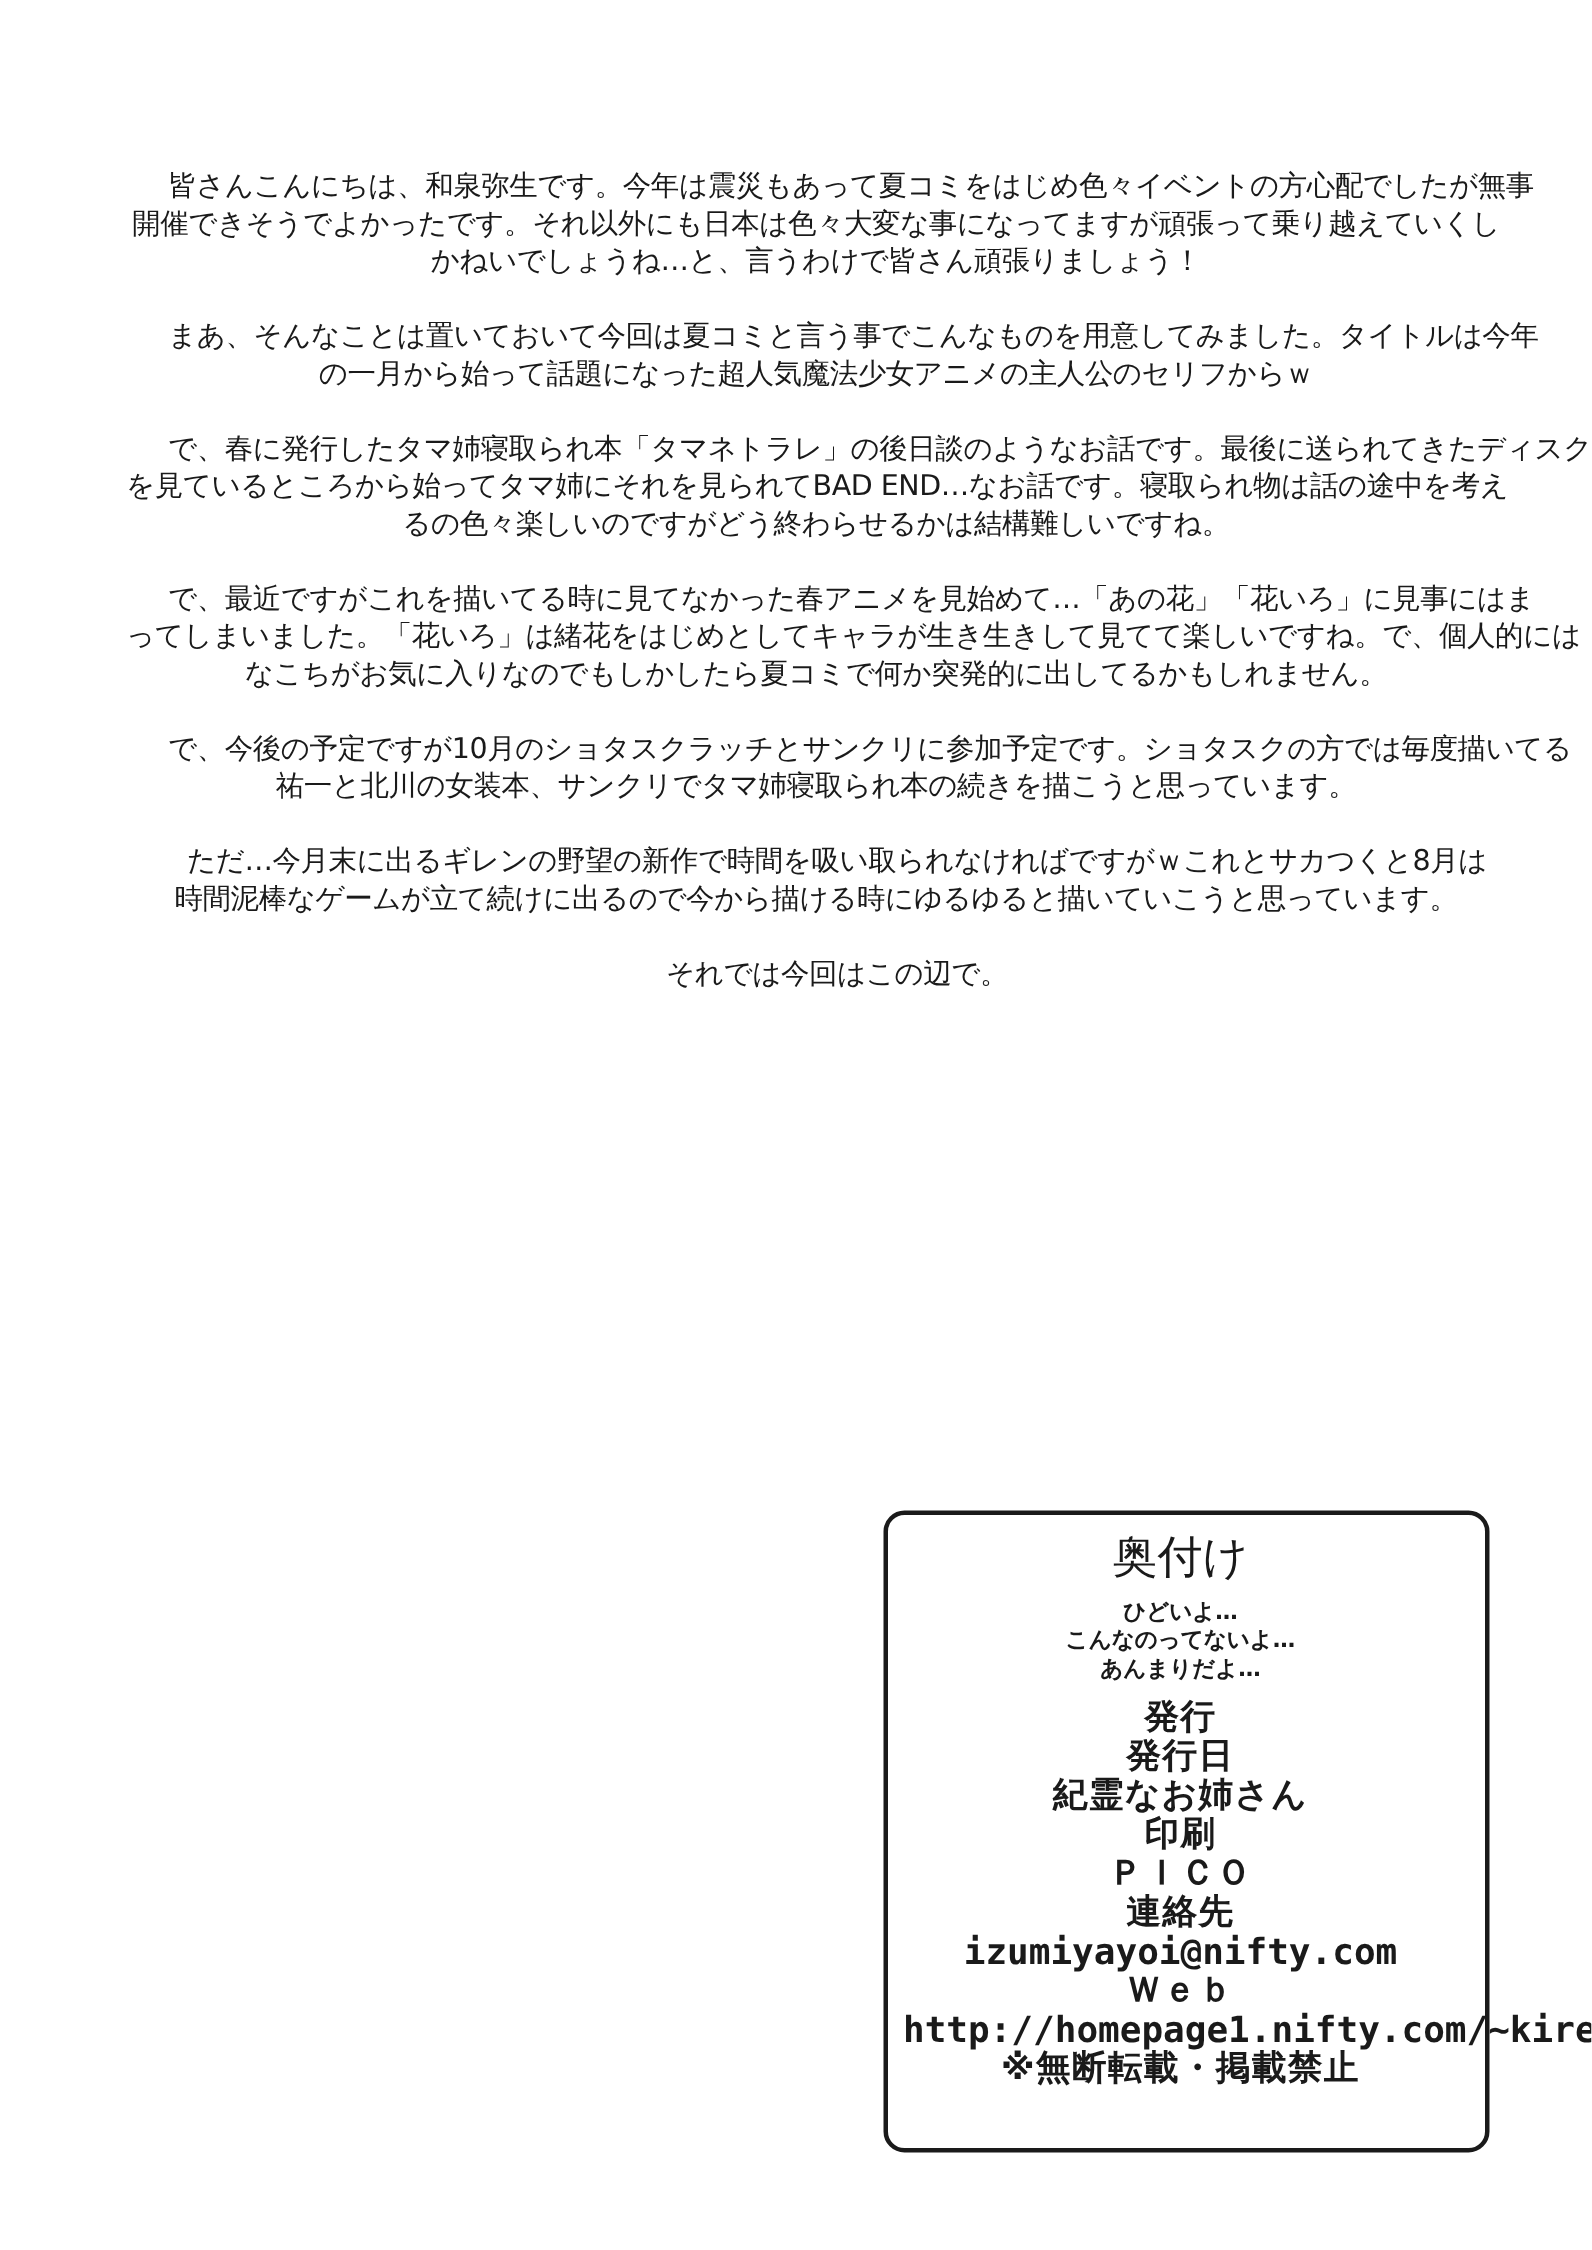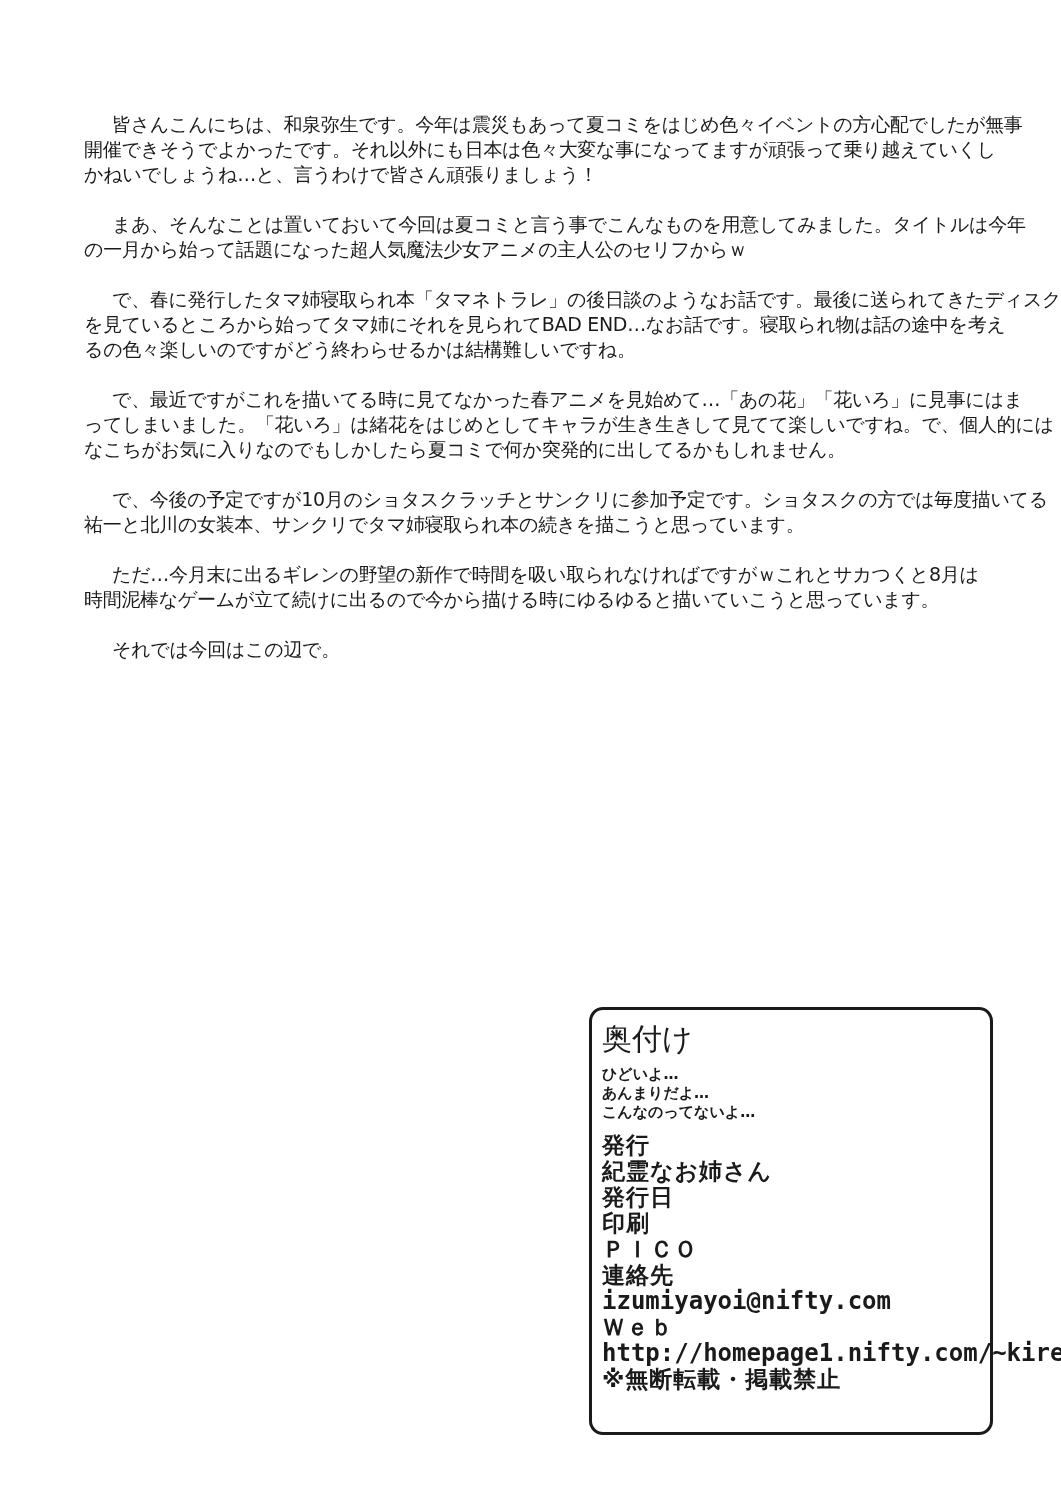--- a/index.html
+++ b/index.html
@@ -29,36 +29,37 @@
     font-size: 19px;
     line-height: 25px;
     font-weight: 500;
   }
   .para {
     margin: 0 0 25px 0;
   }
   .line {
     white-space: nowrap;
     letter-spacing: -0.3px;
+    text-align: center;
   }
   .para .line:first-child {
     text-indent: 28px;
   }
   
   .colophon-box {
     position: absolute;
     left: 589px;
     top: 1007px;
     width: 404px;
     height: 428px;
     box-sizing: border-box;
     border: 3px solid #1a1a1a;
     border-radius: 14px;
     padding: 10px 18px 0 10px;
-    text-align: left;
+    text-align: center;
     background: #ffffff;
   }
   .colophon-title {
     font-size: 30px;
     line-height: 38px;
     font-weight: 400;
   }
   .quotes {
     margin-top: 7px;
     font-weight: bold;
@@ -119,27 +120,27 @@
     </div>
     <div class="para">
       <div class="line">それでは今回はこの辺で。</div>
     </div>
   </section>
 
   <aside class="colophon-box">
     <div class="colophon-title">奥付け</div>
     <div class="quotes">
       <div class="quote-line">ひどいよ…</div>
+      <div class="quote-line">こんなのってないよ…</div>
       <div class="quote-line">あんまりだよ…</div>
-      <div class="quote-line">こんなのってないよ…</div>
     </div>
     <div class="items">
       <div class="item">発行</div>
+      <div class="item">発行日</div>
       <div class="item">紀霊なお姉さん</div>
-      <div class="item">発行日</div>
       <div class="item">印刷</div>
       <div class="item">ＰＩＣＯ</div>
       <div class="item">連絡先</div>
       <div class="item mono">izumiyayoi@nifty.com</div>
       <div class="item">Ｗｅｂ</div>
       <div class="item mono">http://homepage1.nifty.com/~kirei</div>
       <div class="item">※無断転載・掲載禁止</div>
     </div>
   </aside>
 

